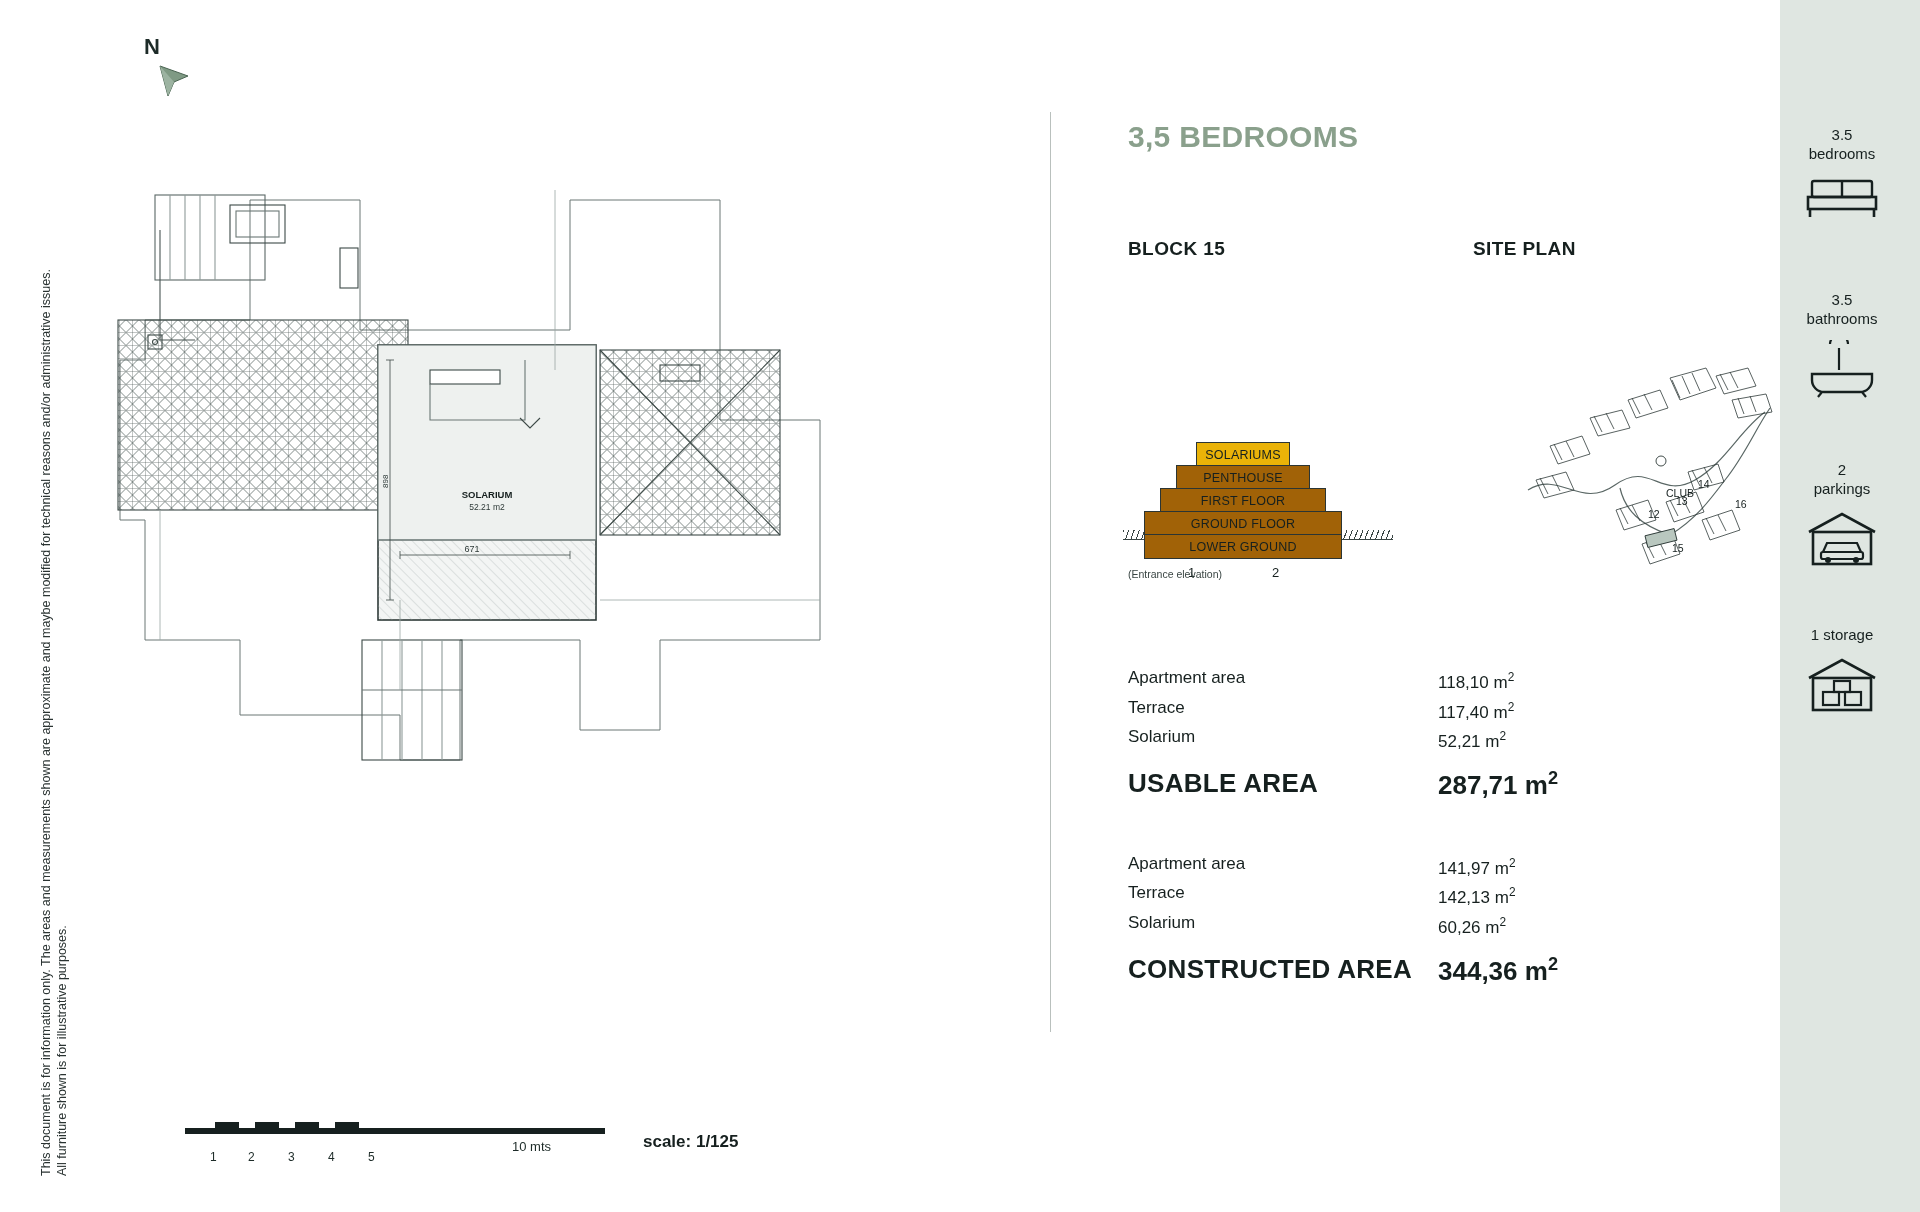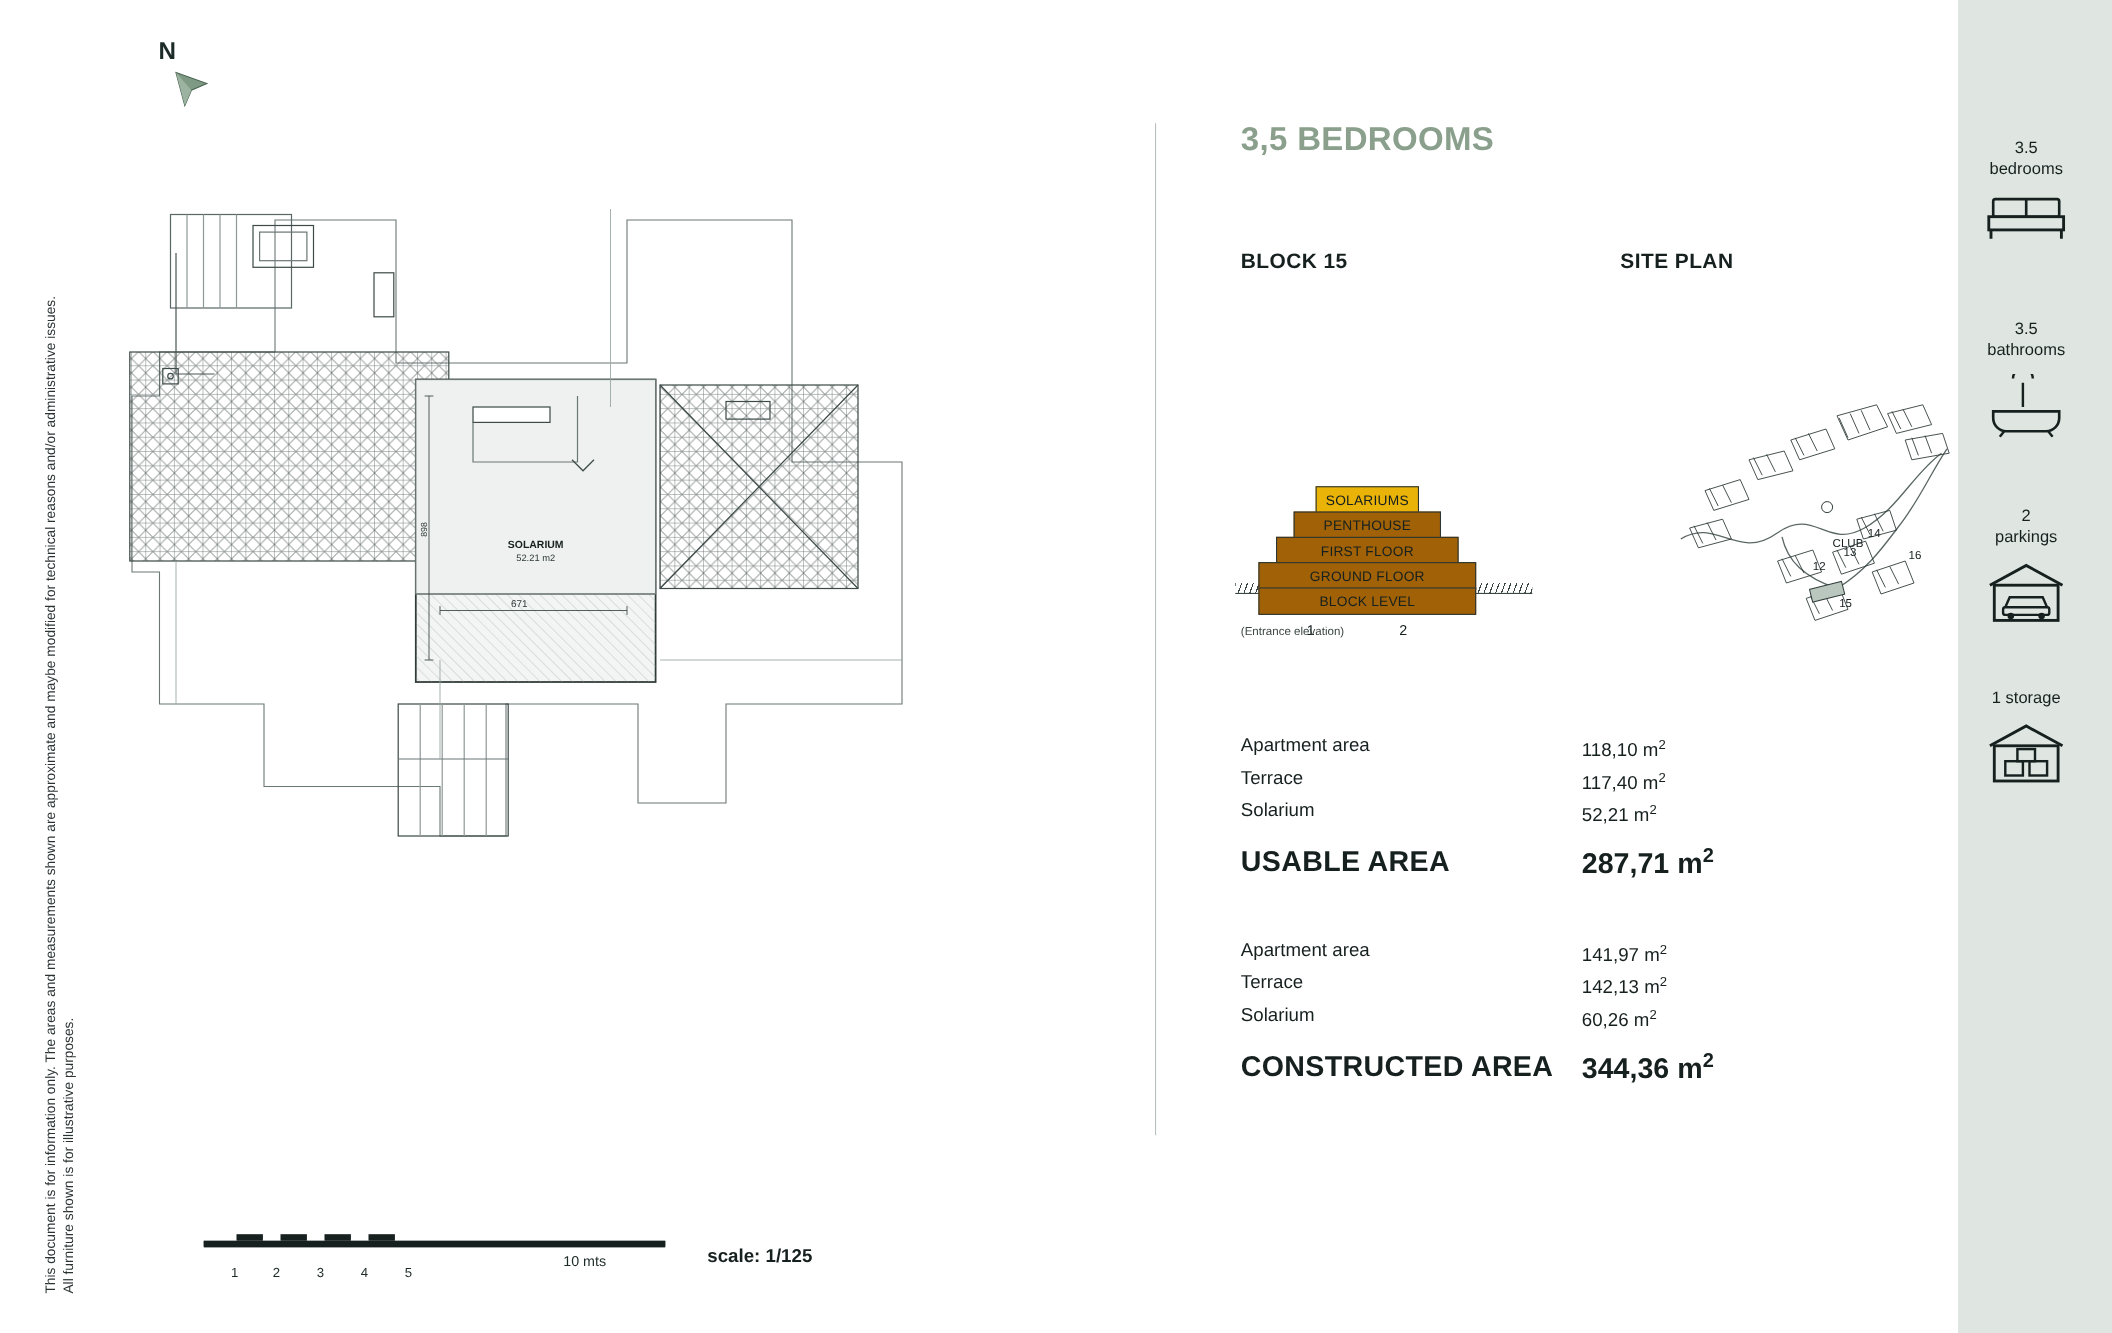--- a/index.html
+++ b/index.html
@@ -44,21 +44,21 @@
   .scale-10{position:absolute;left:512px;top:1139px;font-size:13px;color:#1d2b28;}
   .scale-text{position:absolute;left:643px;top:1132px;font-size:17px;font-weight:bold;color:#16201f;}
 
   
   .vdivider{position:absolute;left:1050px;top:112px;width:1px;height:920px;background:#b9c0bd;}
 
   
   .info{position:absolute;left:1128px;top:110px;width:640px;}
   .title-row{font-size:31px;font-weight:bold;letter-spacing:.2px;color:#16201f;}
   .title-row .light{font-weight:bold;}
-  .subtitle{font-size:30px;font-weight:bold;color:#8aa08c;letter-spacing:.3px;}
+  .subtitle{font-size:30px;font-weight:bold;color:#8aa08c;margin-top:10px;letter-spacing:.3px;}
 
   .section-heads{position:relative;margin-top:84px;height:30px;}
   .head-block{position:absolute;left:0;top:0;font-size:19px;font-weight:bold;color:#16201f;letter-spacing:.4px;}
   .head-site{position:absolute;left:345px;top:0;font-size:19px;font-weight:bold;color:#16201f;letter-spacing:.4px;}
 
   
   .blockdiag{position:absolute;left:1128px;top:420px;width:300px;height:180px;}
   .blockdiag .row{
     position:absolute;height:23px;border:1px solid #2b3534;background:#a16207;
     font-size:12.5px;display:flex;align-items:center;justify-content:center;color:#16201f;letter-spacing:.2px;
@@ -217,21 +217,21 @@
       <div class="head-site">SITE PLAN</div>
     </div>
   </div>
 
   <div class="blockdiag">
     <div class="ground"></div>
     <div class="row hl" style="left:68px;top:22px;width:92px;">SOLARIUMS</div>
     <div class="row" style="left:48px;top:45px;width:132px;">PENTHOUSE</div>
     <div class="row" style="left:32px;top:68px;width:164px;">FIRST FLOOR</div>
     <div class="row" style="left:16px;top:91px;width:196px;">GROUND FLOOR</div>
-    <div class="row" style="left:16px;top:114px;width:196px;">BLOCK LEVEL</div>
+    <div class="row" style="left:16px;top:114px;width:196px;">LOWER GROUND</div>
     <div class="num" style="left:60px;top:145px;">1</div>
     <div class="num" style="left:144px;top:145px;">2</div>
     <div class="entr">(Entrance elevation)</div>
   </div>
 
   <div class="sitemap">
     <svg width="270" height="250" viewBox="0 0 270 250">
       <g stroke="#2e3a38" fill="none" stroke-width="0.9">
 
         <path d="M8 130 C40 110 60 150 95 125 C130 100 140 140 175 120 C205 103 220 70 245 52" stroke="#5a6765" stroke-width="1.2"></path>

